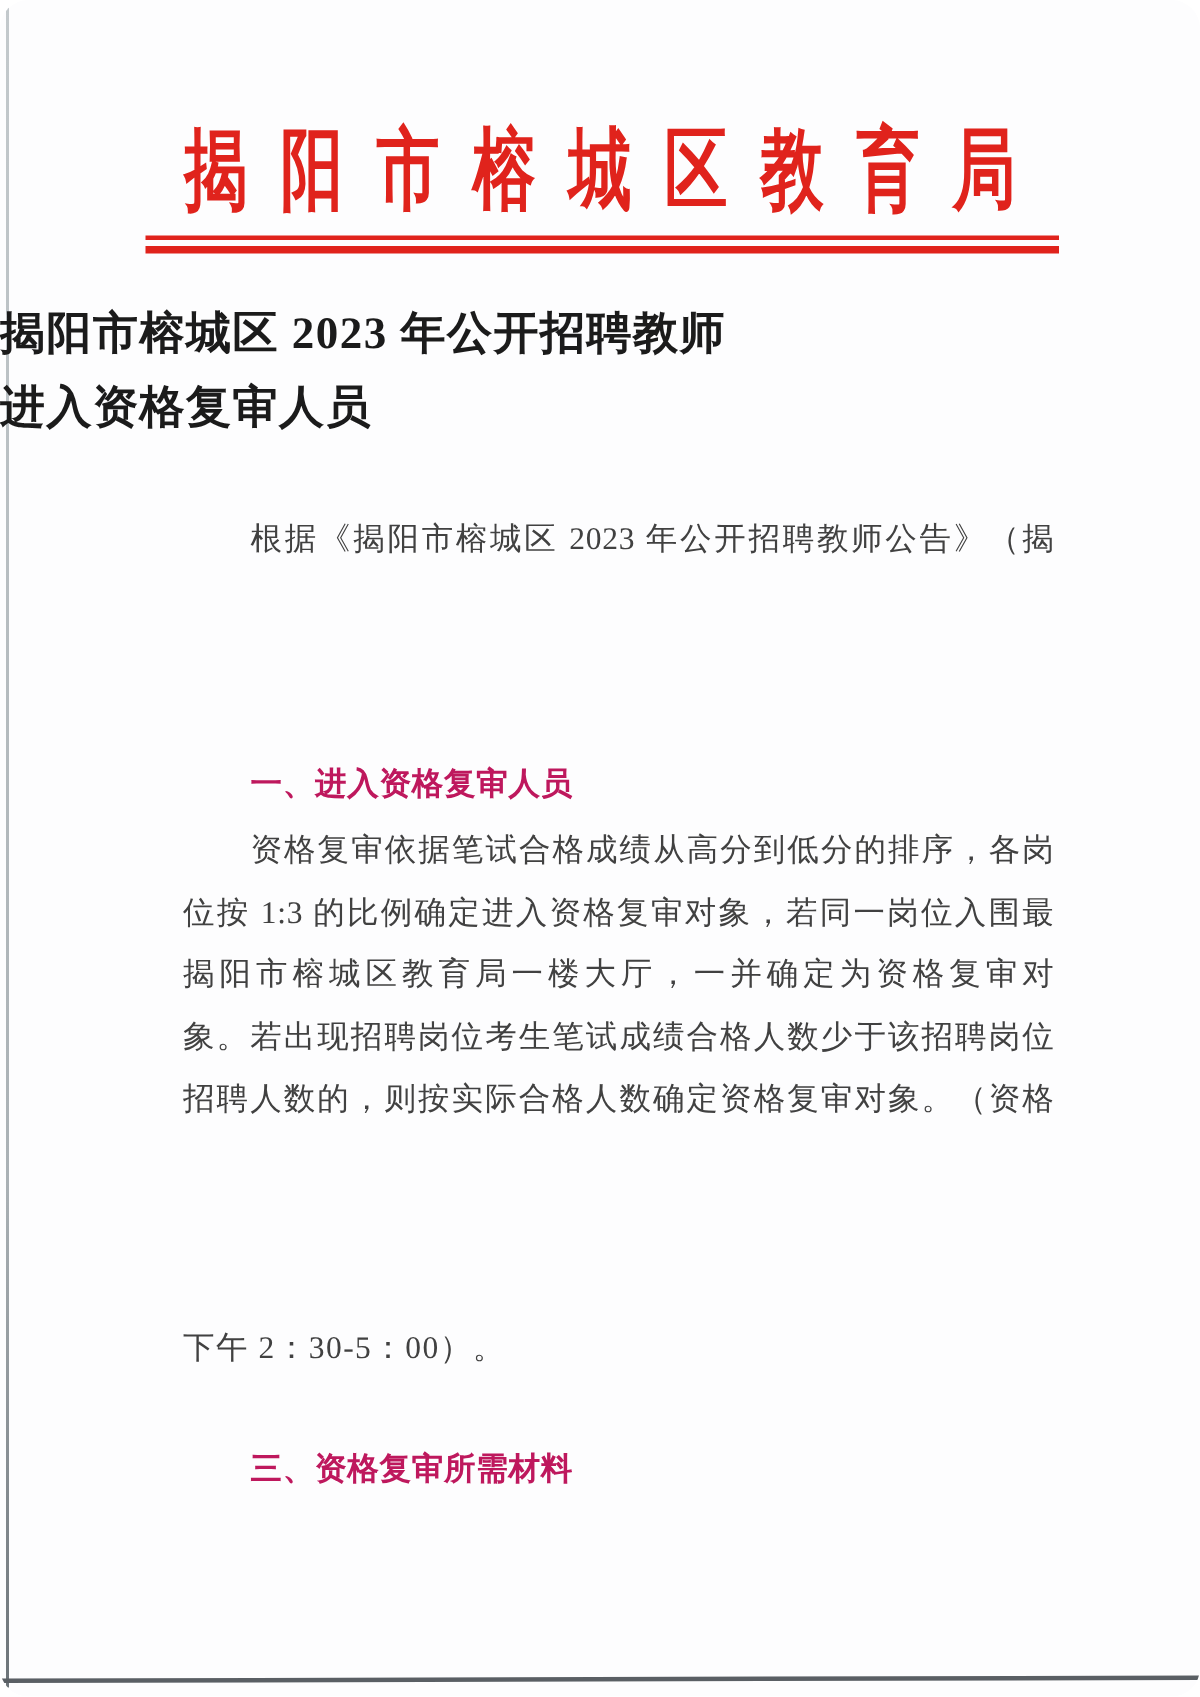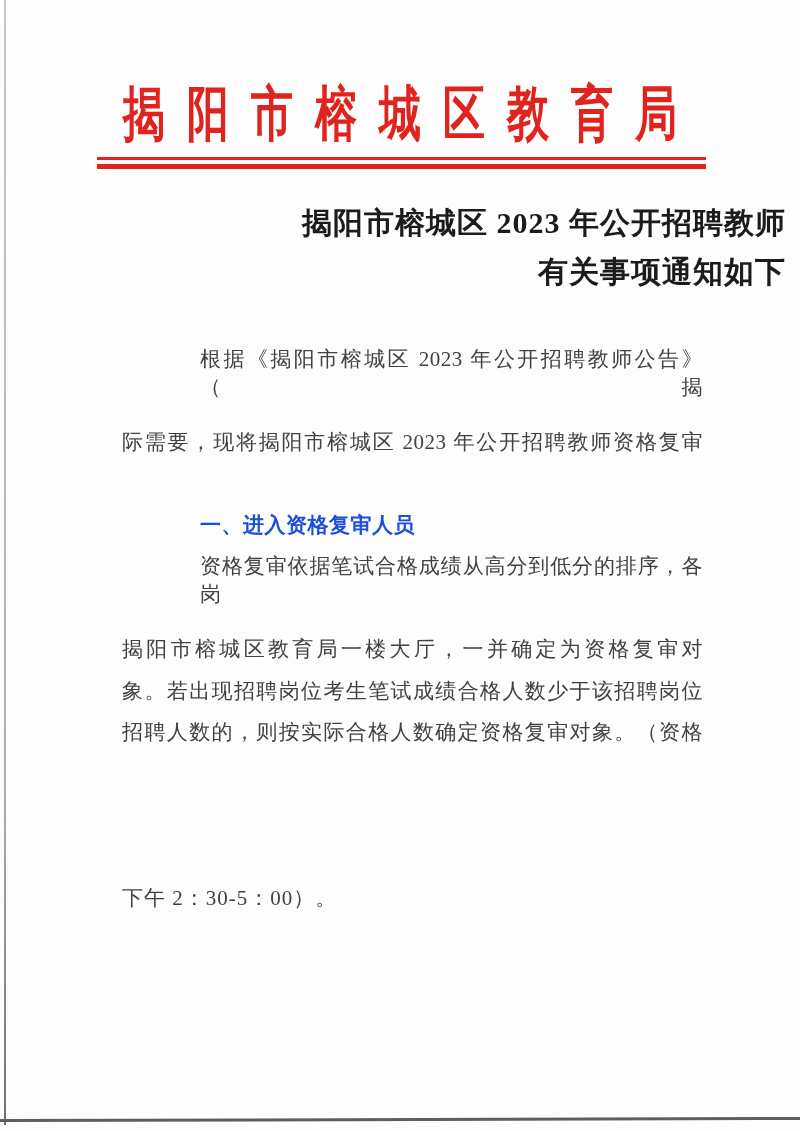--- a/index.html
+++ b/index.html
@@ -2,20 +2,21 @@
 <html><head>
 <meta charset="utf-8">
 <style>
   html,body{margin:0;padding:0;background:#ffffff;}
   .page{
     position:relative;
     width:800px;height:1131px;
     background:#fdfdfe;
     overflow:hidden;
     font-family:"Liberation Serif","DejaVu Serif",serif;
+    border-radius:19px;
   }
   
   .edge-left{
     position:absolute;left:4px;top:0;height:1125px;width:2px;
     background:linear-gradient(#c3c9cc,#aab1b5 70%,#6c7378);
   }
   .edge-bottom{
     position:absolute;left:0;top:1118px;width:800px;height:3px;
     background:#5a5f64;transform:rotate(-0.15deg);
   }
@@ -36,71 +37,72 @@
     position:absolute;top:157px;left:97px;width:609px;height:3px;
     background:#e0231c;
   }
   .rule-thick{
     position:absolute;top:164px;left:97px;width:609px;height:5px;
     background:#e0231c;
   }
   
   .doc-title{
     position:absolute;top:198px;left:0;right:14px;
-    text-align:right;
+    text-align:left;
     color:#1b1b1b;
     font-weight:700;
     font-size:30px;
     line-height:49px;
     letter-spacing:1px;
   }
   
   .ln{
     position:absolute;left:122px;right:97px;
     font-size:21px;
     line-height:28px;
     color:#414141;
     letter-spacing:1px;
     white-space:nowrap;
   }
-  .indent{left:167px;margin-left:33px;}
+  .indent{left:167px;}
   .just{
     white-space:normal;
     text-align:justify;
     text-align-last:justify;
     text-justify:inter-character;
     letter-spacing:0.5px;
   }
   .hd{
-    font-family:Liberation Sans, sans-serif;
+    font-family:Liberation Mono, monospace;
     font-weight:700;
-    color:#1d4ed8;
+    color:#be185d;
     letter-spacing:0.5px;
   }
 </style>
 </head>
 <body>
 
 <div class="page">
 
   <div class="edge-left"></div>
   <div class="edge-bottom"></div>
 
   <div class="org-name">揭阳市榕城区教育局</div>
 
   <div class="rule-thin"></div>
   <div class="rule-thick"></div>
 
   <div class="doc-title">
     <div>揭阳市榕城区 2023 年公开招聘教师</div>
-    <div>有关事项通知如下</div>
+    <div>进入资格复审人员</div>
   </div>
 
   <div class="ln indent just" style="top:345px">根据《揭阳市榕城区 2023 年公开招聘教师公告》（揭</div>
-  <div class="ln just" style="top:428px">际需要，现将揭阳市榕城区 2023 年公开招聘教师资格复审</div>
   <div class="ln indent hd" style="top:511px">一、进入资格复审人员</div>
   <div class="ln indent just" style="top:552px">资格复审依据笔试合格成绩从高分到低分的排序，各岗</div>
+  <div class="ln just" style="top:594px">位按 1:3 的比例确定进入资格复审对象，若同一岗位入围最</div>
   <div class="ln just" style="top:635px">揭阳市榕城区教育局一楼大厅，一并确定为资格复审对</div>
   <div class="ln just" style="top:677px">象。若出现招聘岗位考生笔试成绩合格人数少于该招聘岗位</div>
   <div class="ln just" style="top:718px">招聘人数的，则按实际合格人数确定资格复审对象。（资格</div>
   <div class="ln" style="top:884px">下午 2：30-5：00）。</div>
+  <div class="ln indent hd" style="top:968px">三、资格复审所需材料</div>
 
 </div>
 
 </body></html>

